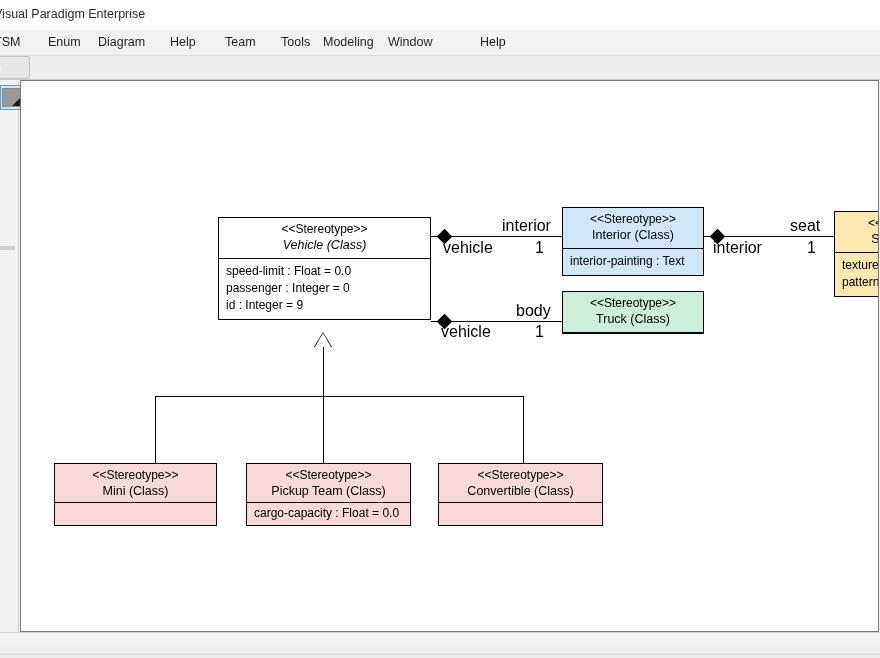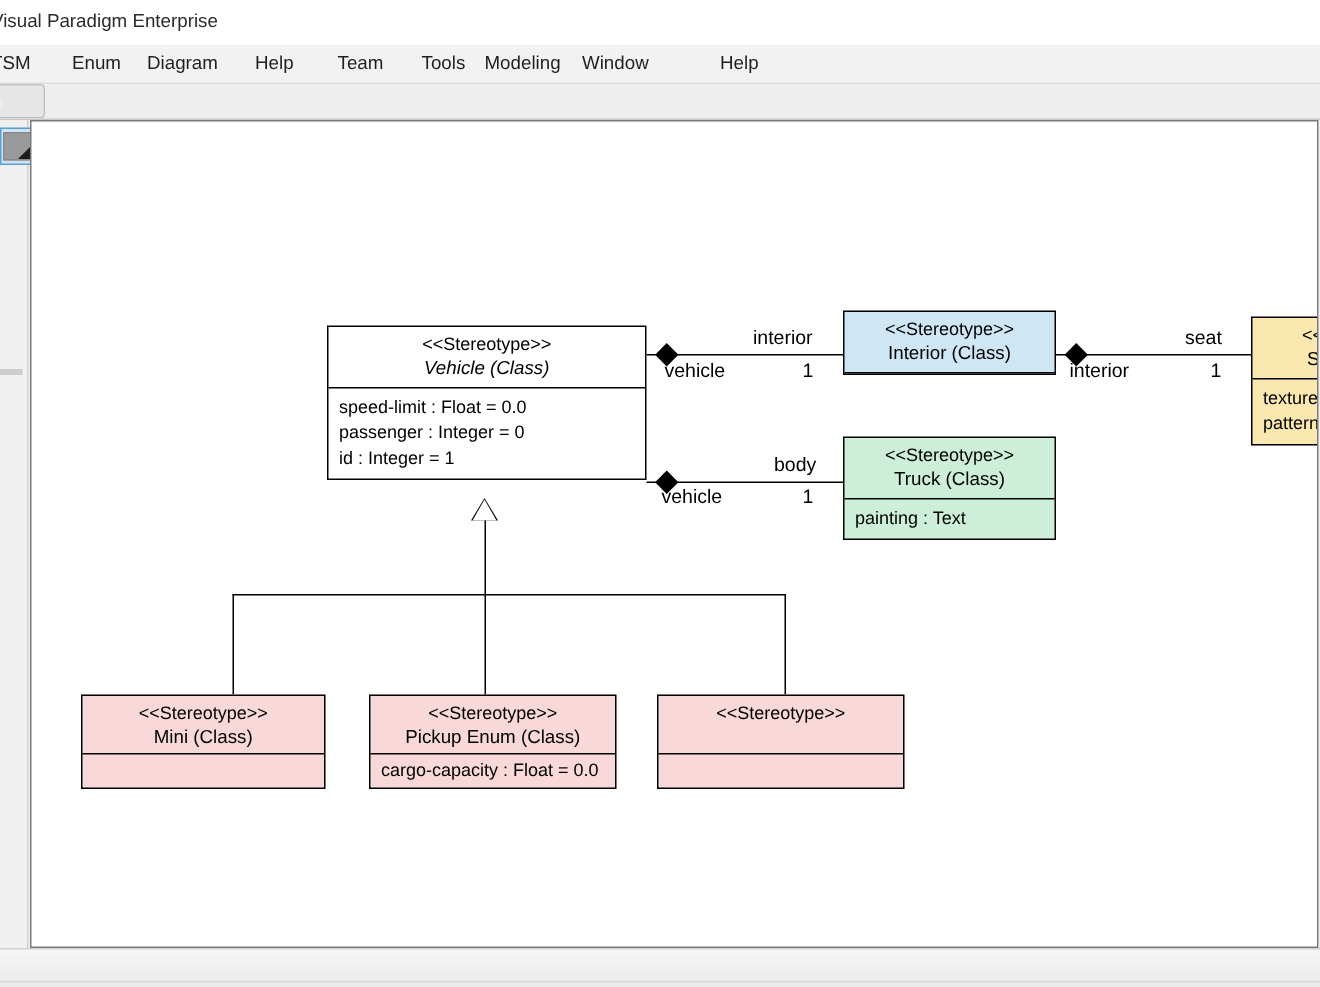--- a/index.html
+++ b/index.html
@@ -170,21 +170,21 @@
   .gen-triangle-outline {
     position: absolute;
     width: 0; height: 0;
     border-left: 9px solid transparent;
     border-right: 9px solid transparent;
     border-bottom: 15px solid #000000;
   }
 
   .edge-label {
     position: absolute;
-    font-size: 13px; color: #000000;
+    font-size: 16px; color: #000000;
     white-space: nowrap;
     background: transparent;
   }
 </style>
 </head>
 <body>
 
 <div id="app">
 
   <div id="titlebar">
@@ -247,38 +247,38 @@
     <div class="edge v" style="left:502px; top:315px; height:67px;"></div>
 
     <div class="uml-class" style="left:197px; top:136px; width:213px; background:#ffffff;">
       <div class="uml-head">
         <div class="uml-stereo">&lt;&lt;Stereotype&gt;&gt;</div>
         <div class="uml-name italic">Vehicle (Class)</div>
       </div>
       <div class="uml-body">
         <div class="uml-attr">speed-limit : Float = 0.0</div>
         <div class="uml-attr">passenger : Integer = 0</div>
-        <div class="uml-attr">id : Integer = 1</div>
+        <div class="uml-attr">id : Integer = 9</div>
       </div>
     </div>
 
     <div class="uml-class" style="left:541px; top:126px; width:142px; background:#cfe7f5;">
       <div class="uml-head">
         <div class="uml-stereo">&lt;&lt;Stereotype&gt;&gt;</div>
         <div class="uml-name">Interior (Class)</div>
       </div>
+      <div class="uml-body">
+        <div class="uml-attr">interior-painting : Text</div>
+      </div>
     </div>
 
     <div class="uml-class" style="left:541px; top:210px; width:142px; background:#cdeed8;">
       <div class="uml-head">
         <div class="uml-stereo">&lt;&lt;Stereotype&gt;&gt;</div>
         <div class="uml-name">Truck (Class)</div>
-      </div>
-      <div class="uml-body">
-        <div class="uml-attr">painting : Text</div>
       </div>
     </div>
 
     <div class="uml-class" style="left:813px; top:130px; width:90px; background:#fbe8b0;">
       <div class="uml-head">
         <div class="uml-stereo">&lt;&lt;S</div>
         <div class="uml-name">Se</div>
       </div>
       <div class="uml-body">
         <div class="uml-attr">texture :</div>
@@ -290,30 +290,31 @@
       <div class="uml-head" style="height:39px;">
         <div class="uml-stereo">&lt;&lt;Stereotype&gt;&gt;</div>
         <div class="uml-name">Mini (Class)</div>
       </div>
       <div class="uml-body" style="height:23px;"></div>
     </div>
 
     <div class="uml-class" style="left:225px; top:382px; width:165px; height:63px; background:#f8d8d8;">
       <div class="uml-head" style="height:39px;">
         <div class="uml-stereo">&lt;&lt;Stereotype&gt;&gt;</div>
-        <div class="uml-name">Pickup Enum (Class)</div>
+        <div class="uml-name">Pickup Team (Class)</div>
       </div>
       <div class="uml-body" style="height:23px; padding-top:2px;">
         <div class="uml-attr">cargo-capacity : Float = 0.0</div>
       </div>
     </div>
 
     <div class="uml-class" style="left:417px; top:382px; width:165px; height:63px; background:#f8d8d8;">
       <div class="uml-head" style="height:39px;">
         <div class="uml-stereo">&lt;&lt;Stereotype&gt;&gt;</div>
+        <div class="uml-name">Convertible (Class)</div>
       </div>
       <div class="uml-body" style="height:23px;"></div>
     </div>
 
   </div>
 
   <div id="footer">
     <div class="footer-rule"></div>
   </div>
 

